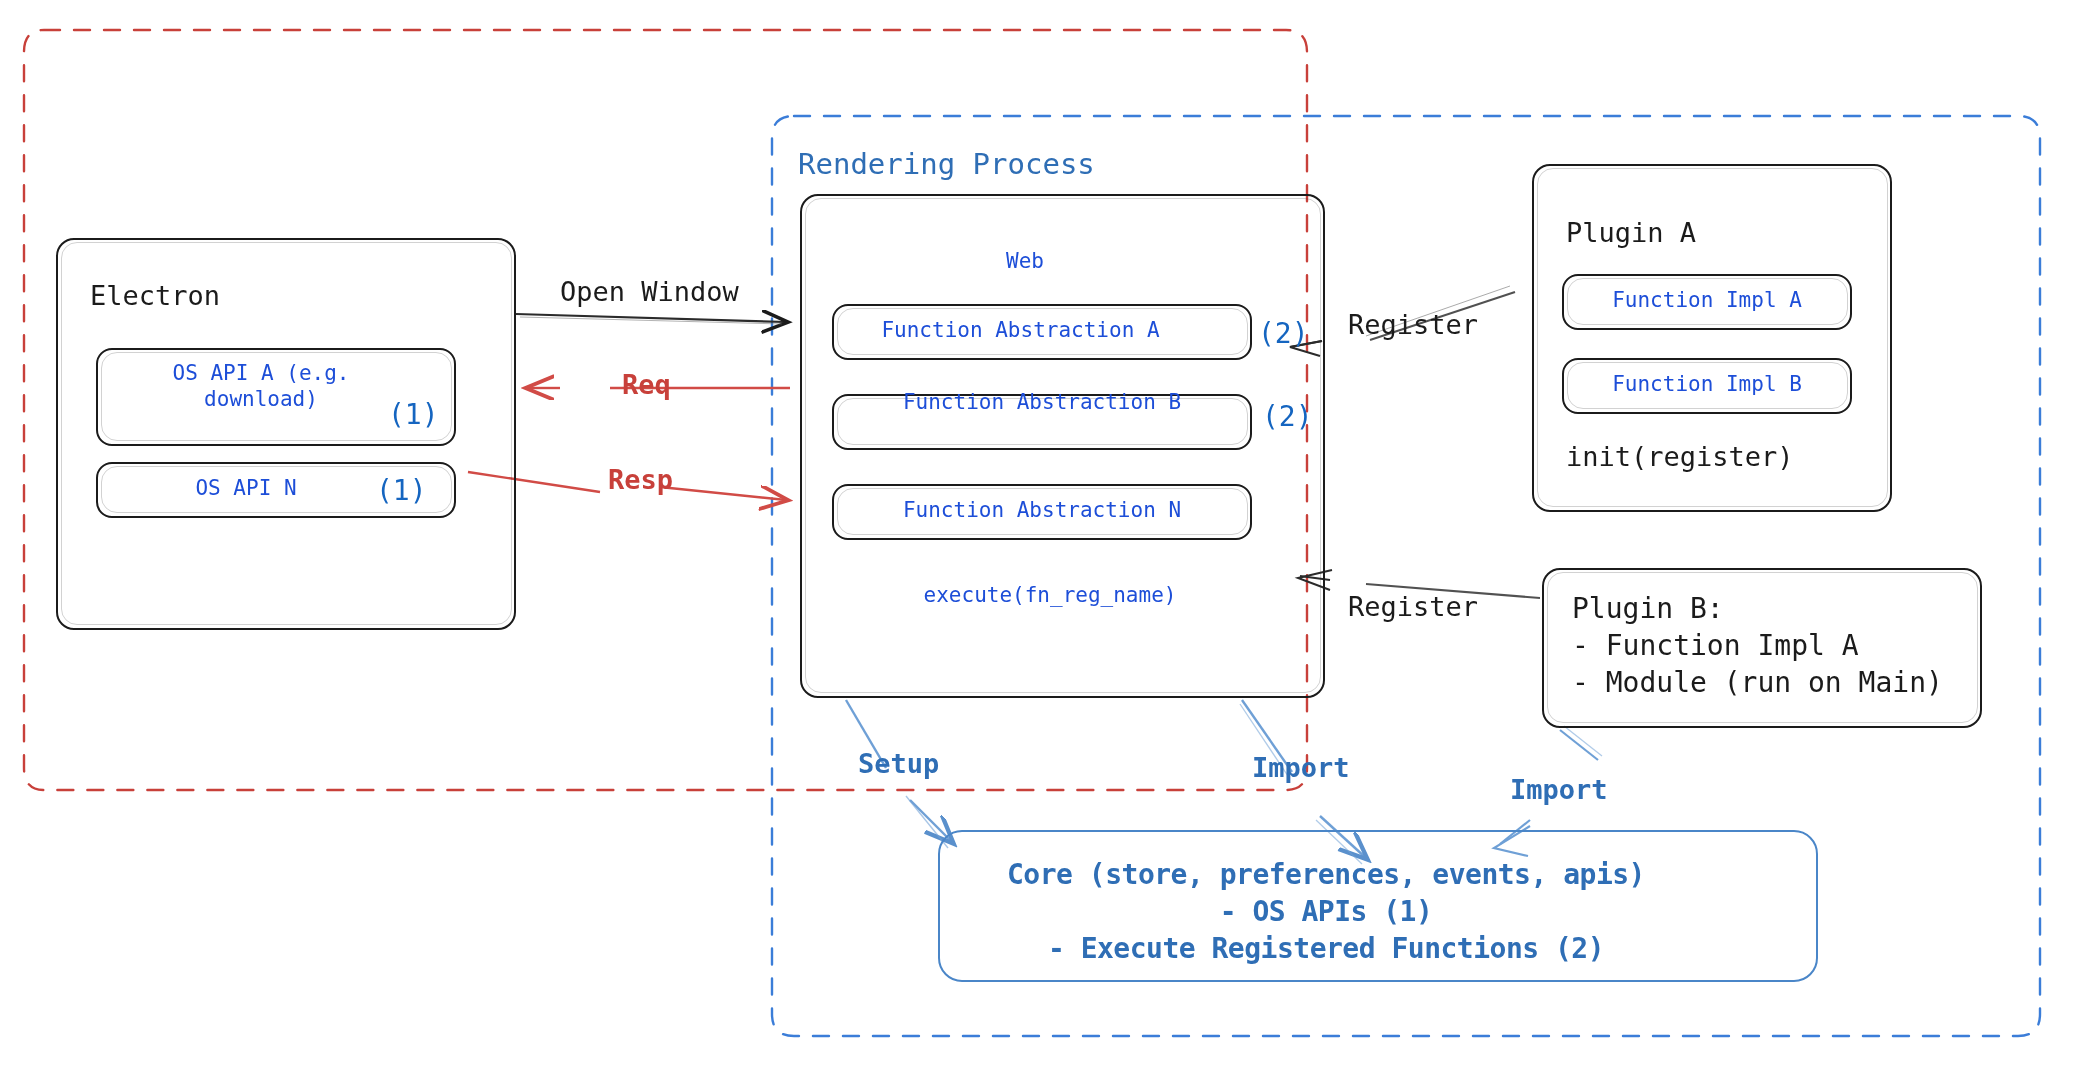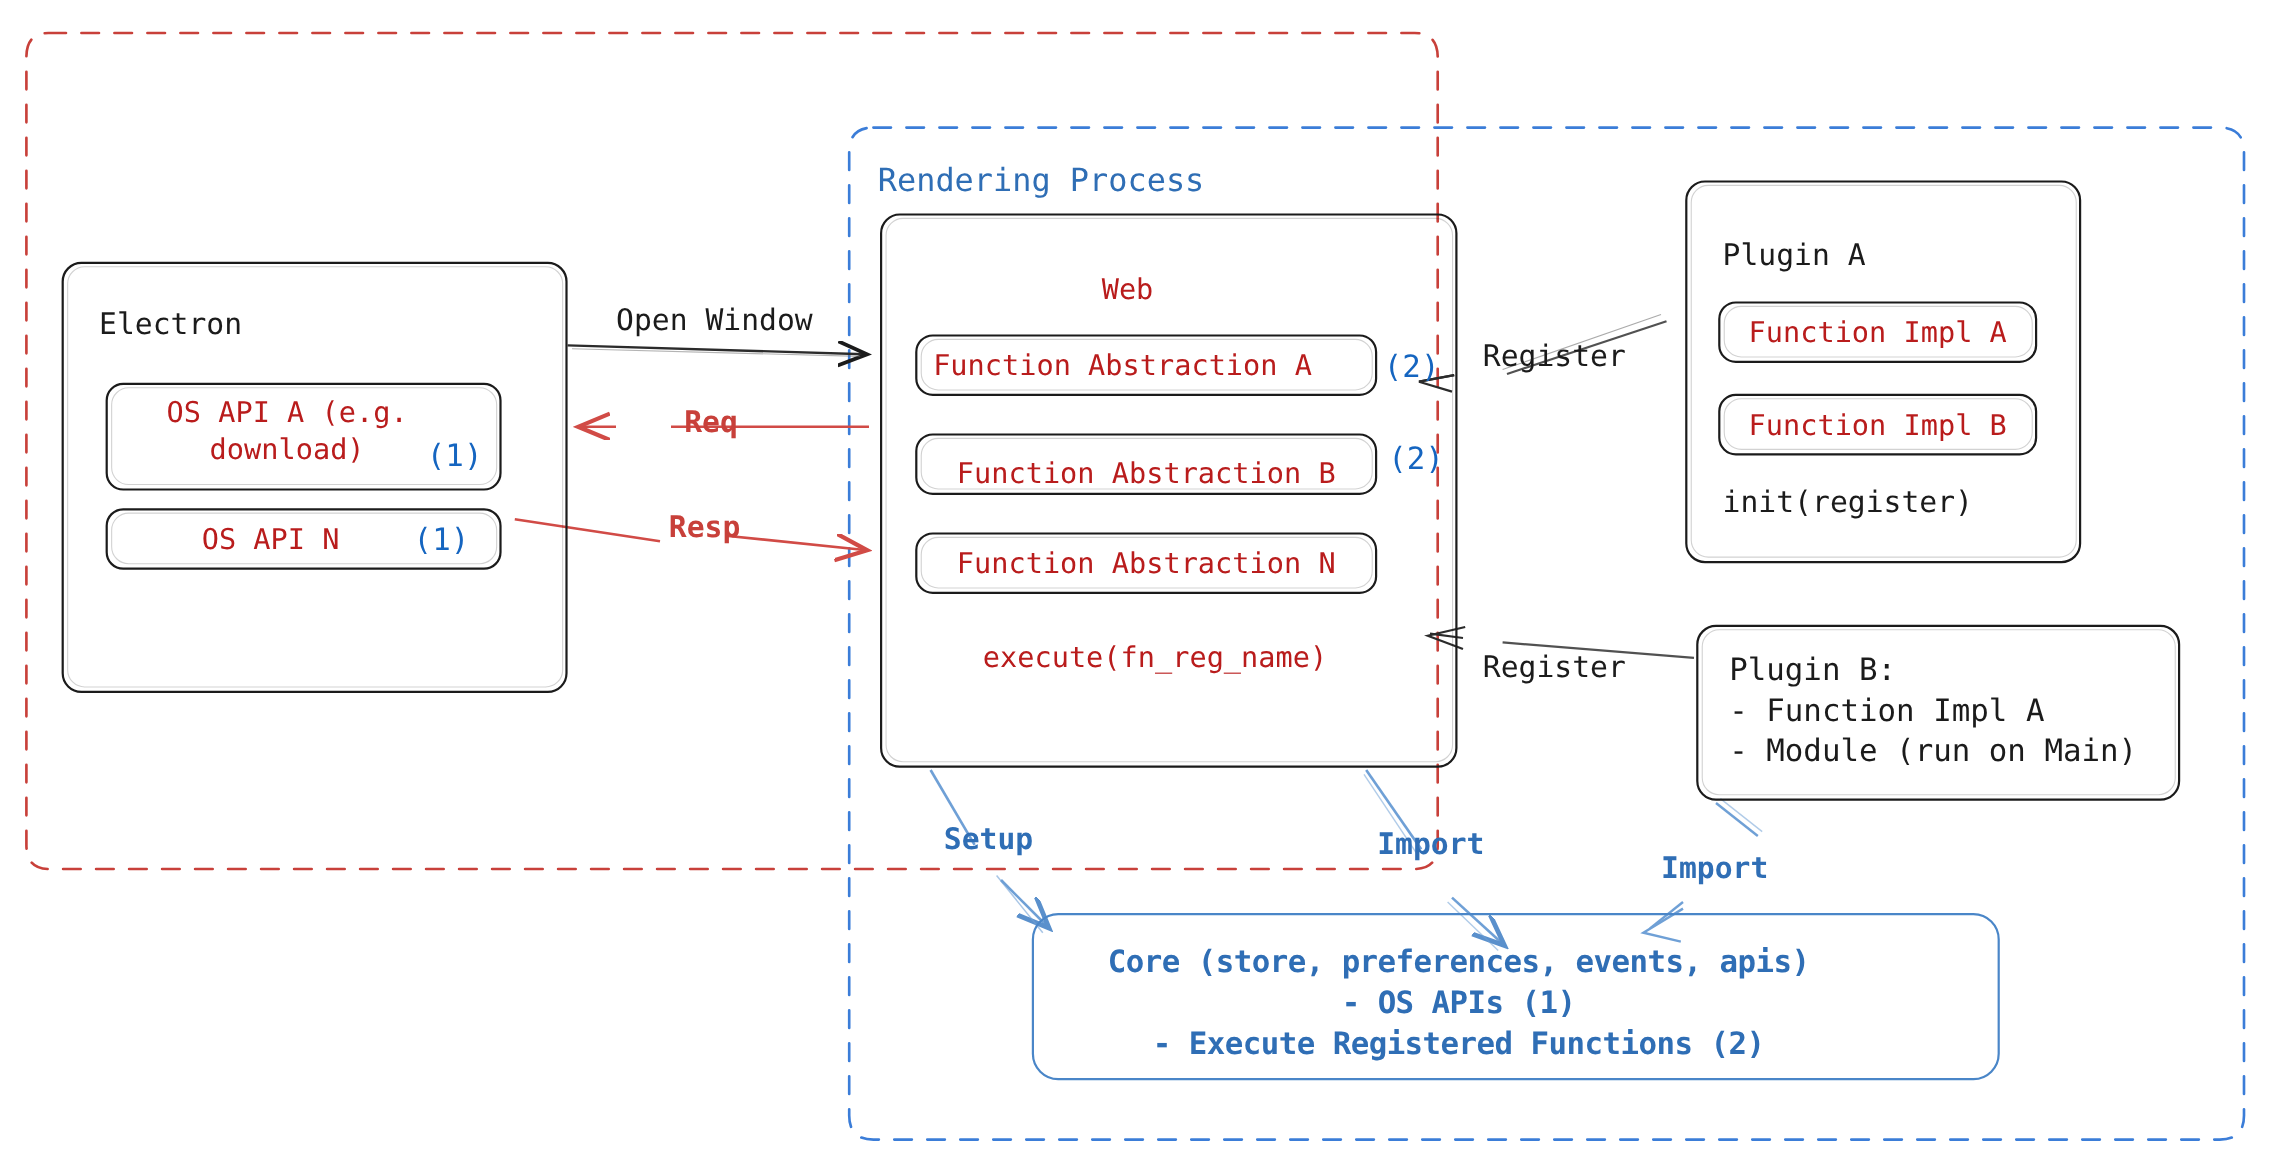--- a/index.html
+++ b/index.html
@@ -42,22 +42,22 @@
     position: absolute;
     color: #1b1b1b;
     font-size: 27px;
     line-height: 1.26;
     white-space: pre;
   }
   .boxtext {
     position: absolute;
     left: 0; right: 0;
     text-align: center;
-    color: #b91c1c;
-    font-size: 26px;
+    color: #1d4ed8;
+    font-size: 21px;
     line-height: 1.25;
     white-space: pre-line;
   }
   .tag-blue {
     position: absolute;
     color: #1565C0;
     font-size: 28px;
     white-space: pre;
   }
   .edge-label {
@@ -194,21 +194,21 @@
   <div class="tag-blue" style="left:376px; top:474px;">(1)</div>
 
   <div class="hbox" style="left:800px; top:194px; width:525px; height:504px;"></div>
   <div class="boxtext" style="left:800px; top:248px; width:450px;">Web</div>
 
   <div class="hbox inner" style="left:832px; top:304px; width:420px; height:56px;"></div>
   <div class="boxtext" style="left:832px; top:317px; width:377px;">Function Abstraction A</div>
   <div class="tag-blue" style="left:1258px; top:317px;">(2)</div>
 
   <div class="hbox inner" style="left:832px; top:394px; width:420px; height:56px;"></div>
-  <div class="boxtext" style="left:832px; top:415px; width:420px;">Function Abstraction B</div>
+  <div class="boxtext" style="left:832px; top:389px; width:420px;">Function Abstraction B</div>
   <div class="tag-blue" style="left:1262px; top:400px;">(2)</div>
 
   <div class="hbox inner" style="left:832px; top:484px; width:420px; height:56px;"></div>
   <div class="boxtext" style="left:832px; top:497px; width:420px;">Function Abstraction N</div>
 
   <div class="boxtext" style="left:800px; top:582px; width:500px;">execute(fn_reg_name)</div>
 
   <div class="hbox" style="left:1532px; top:164px; width:360px; height:348px;"></div>
   <div class="lbl" style="left:1566px; top:216px;">Plugin A</div>
 

